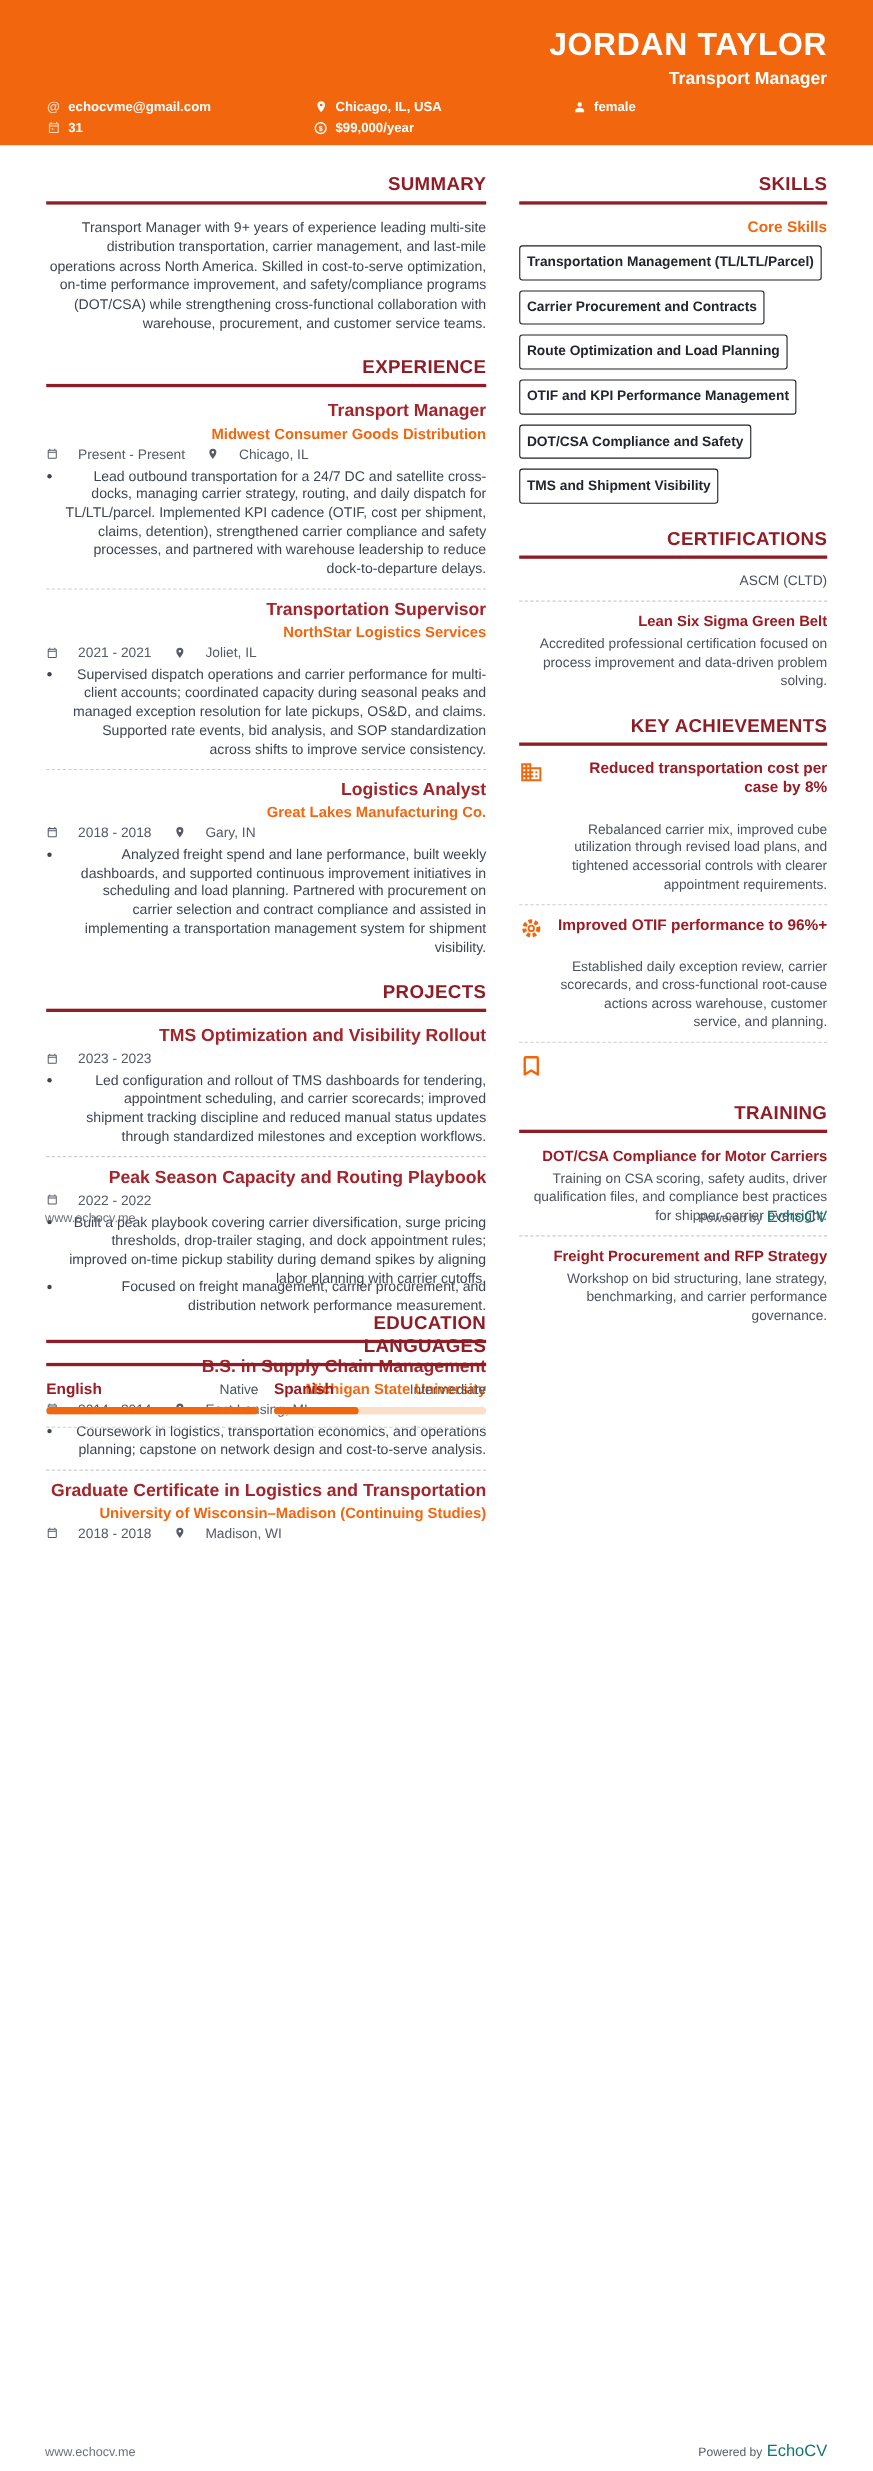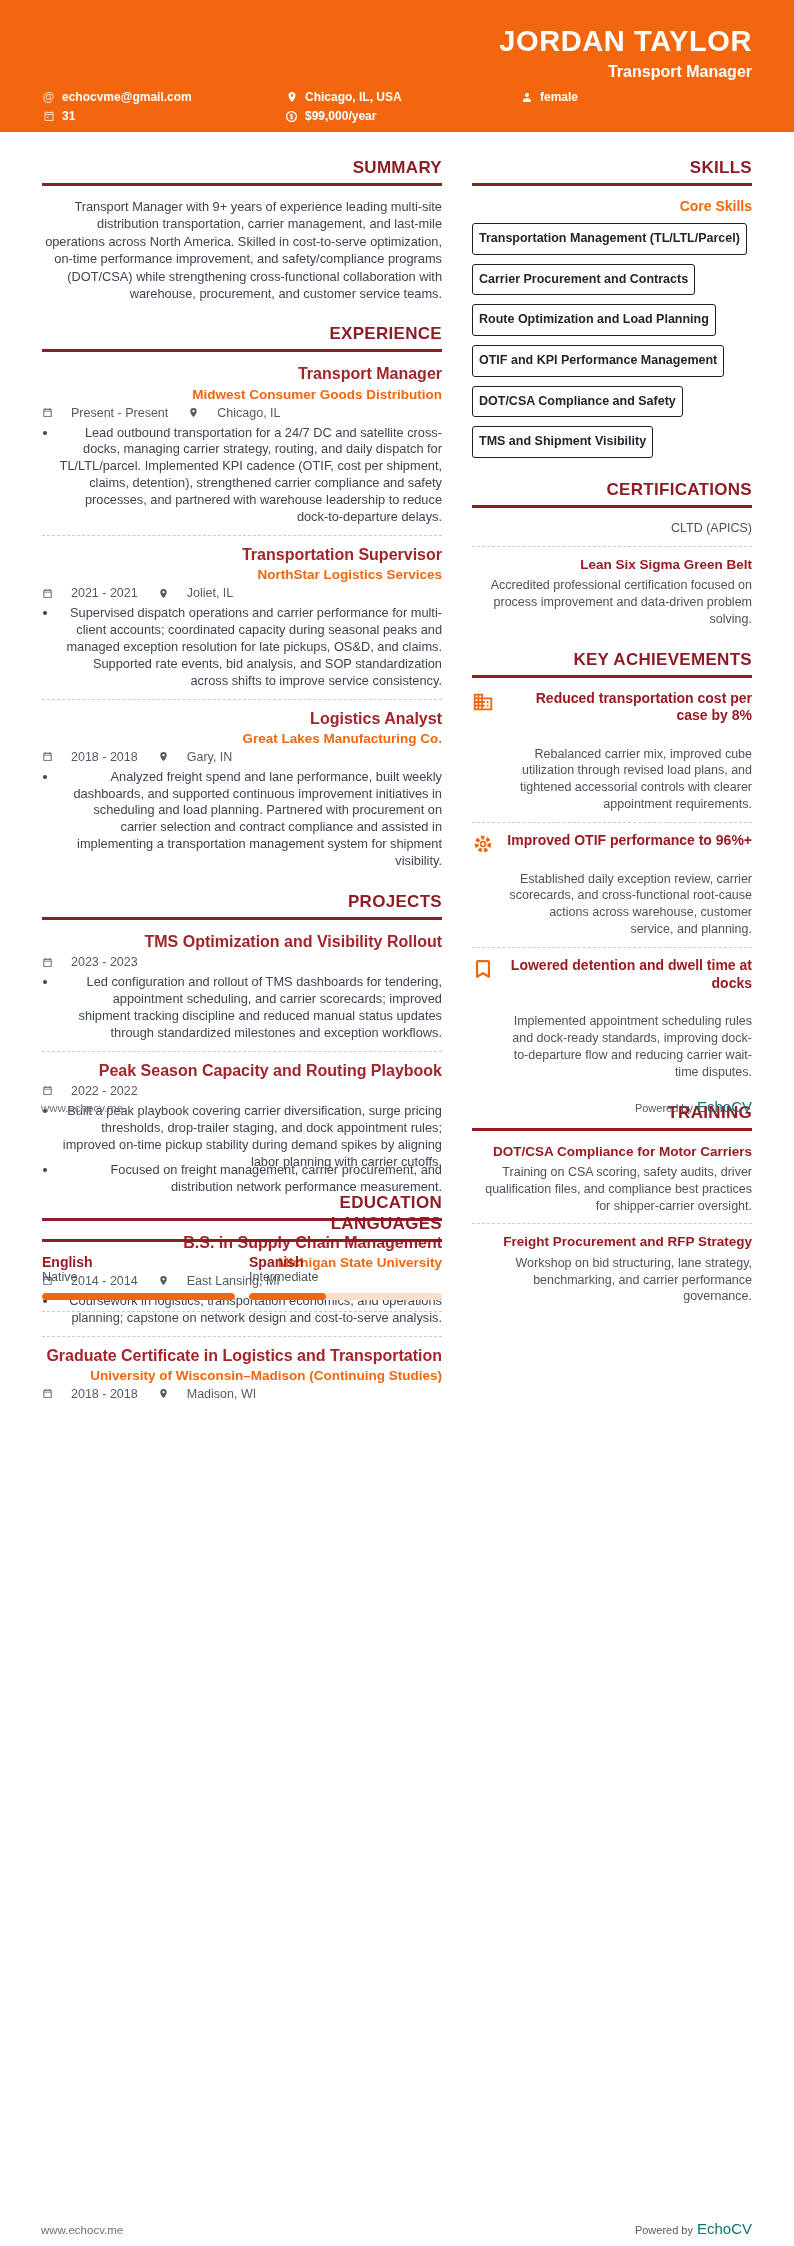--- a/index.html
+++ b/index.html
@@ -40,21 +40,21 @@
   .rc-title { font-size:13.5px; font-weight:700; color:#9a1b24; line-height:1.28; }
   .rc-sub { font-size:12.5px; color:#4d525e; margin-top:4px; line-height:1.35; }
   .ach { display:flex; gap:11px; }
   .ach-ic { width:24px; flex:none; padding-top:1px; }
   .ach-title { font-size:14px; font-weight:700; color:#9a1b24; line-height:1.25; }
   .ach-text { font-size:12.5px; color:#4d525e; margin-top:21px; line-height:1.35; }
 
   
   .page2 { position:absolute; top:1162px; left:42px; width:400px; }
   .lang-grid { display:grid; grid-template-columns:1fr 1fr; column-gap:14px; }
-  .lang-row { display:flex; justify-content:space-between; align-items:baseline;flex-direction:column; }
+  .lang-row { display:flex; justify-content:space-between; align-items:baseline; }
   .lang-name { font-size:14px; font-weight:700; color:#9a1b24; }
   .lang-level { font-size:12.5px; color:#4d525e; }
   .bar { height:7px; background:#fbdfc9; border-radius:4px; margin-top:9px; overflow:hidden; }
   .bar-fill { height:7px; background:#f2670e; border-radius:4px; }
   .lang-cell { padding-bottom:11px; border-bottom:1px dashed #c9cdd3; }
 
   
   .pfoot { position:absolute; left:41px; right:42px; display:flex; justify-content:space-between; align-items:baseline; }
   .f1 { top:1098px; } .f2 { top:2220px; }
   .site { font-size:11.5px; color:#6c727c; text-decoration:none; }
@@ -286,21 +286,21 @@
         <div class="chip">Carrier Procurement and Contracts</div>
         <div class="chip">Route Optimization and Load Planning</div>
         <div class="chip">OTIF and KPI Performance Management</div>
         <div class="chip">DOT/CSA Compliance and Safety</div>
         <div class="chip">TMS and Shipment Visibility</div>
       </div>
 
       <div class="sec">
         <div class="sec-h">CERTIFICATIONS</div>
         <div>
-          <div class="rc-sub">CLTD (APICS)</div>
+          <div class="rc-sub">ASCM (CLTD)</div>
         </div>
         <hr class="dashed">
         <div>
           <div class="rc-title">Lean Six Sigma Green Belt</div>
           <div class="rc-sub">Accredited professional certification focused on process improvement and data-driven problem solving.</div>
         </div>
       </div>
 
       <div class="sec">
         <div class="sec-h">KEY ACHIEVEMENTS</div>
@@ -330,24 +330,20 @@
             <div class="ach-text">Established daily exception review, carrier scorecards, and cross-functional root-cause actions across warehouse, customer service, and planning.</div>
           </div>
         </div>
         <hr class="dashed">
 
         <div class="ach">
           <div class="ach-ic">
             <svg width="22" height="22" viewBox="0 0 24 24">
                 <path d="M6.5 3.5h11a1 1 0 0 1 1 1v16l-6.5-3.9L5.5 20.5v-16a1 1 0 0 1 1-1z" fill="none" stroke="#f2670e" stroke-width="2.4" stroke-linejoin="round"></path>
               </svg>
-          </div>
-          <div>
-            <div class="ach-title">Lowered detention and dwell time at docks</div>
-            <div class="ach-text">Implemented appointment scheduling rules and dock-ready standards, improving dock-to-departure flow and reducing carrier wait-time disputes.</div>
           </div>
         </div>
       </div>
 
       <div class="sec">
         <div class="sec-h">TRAINING</div>
         <div>
           <div class="rc-title">DOT/CSA Compliance for Motor Carriers</div>
           <div class="rc-sub">Training on CSA scoring, safety audits, driver qualification files, and compliance best practices for shipper-carrier oversight.</div>
         </div>

